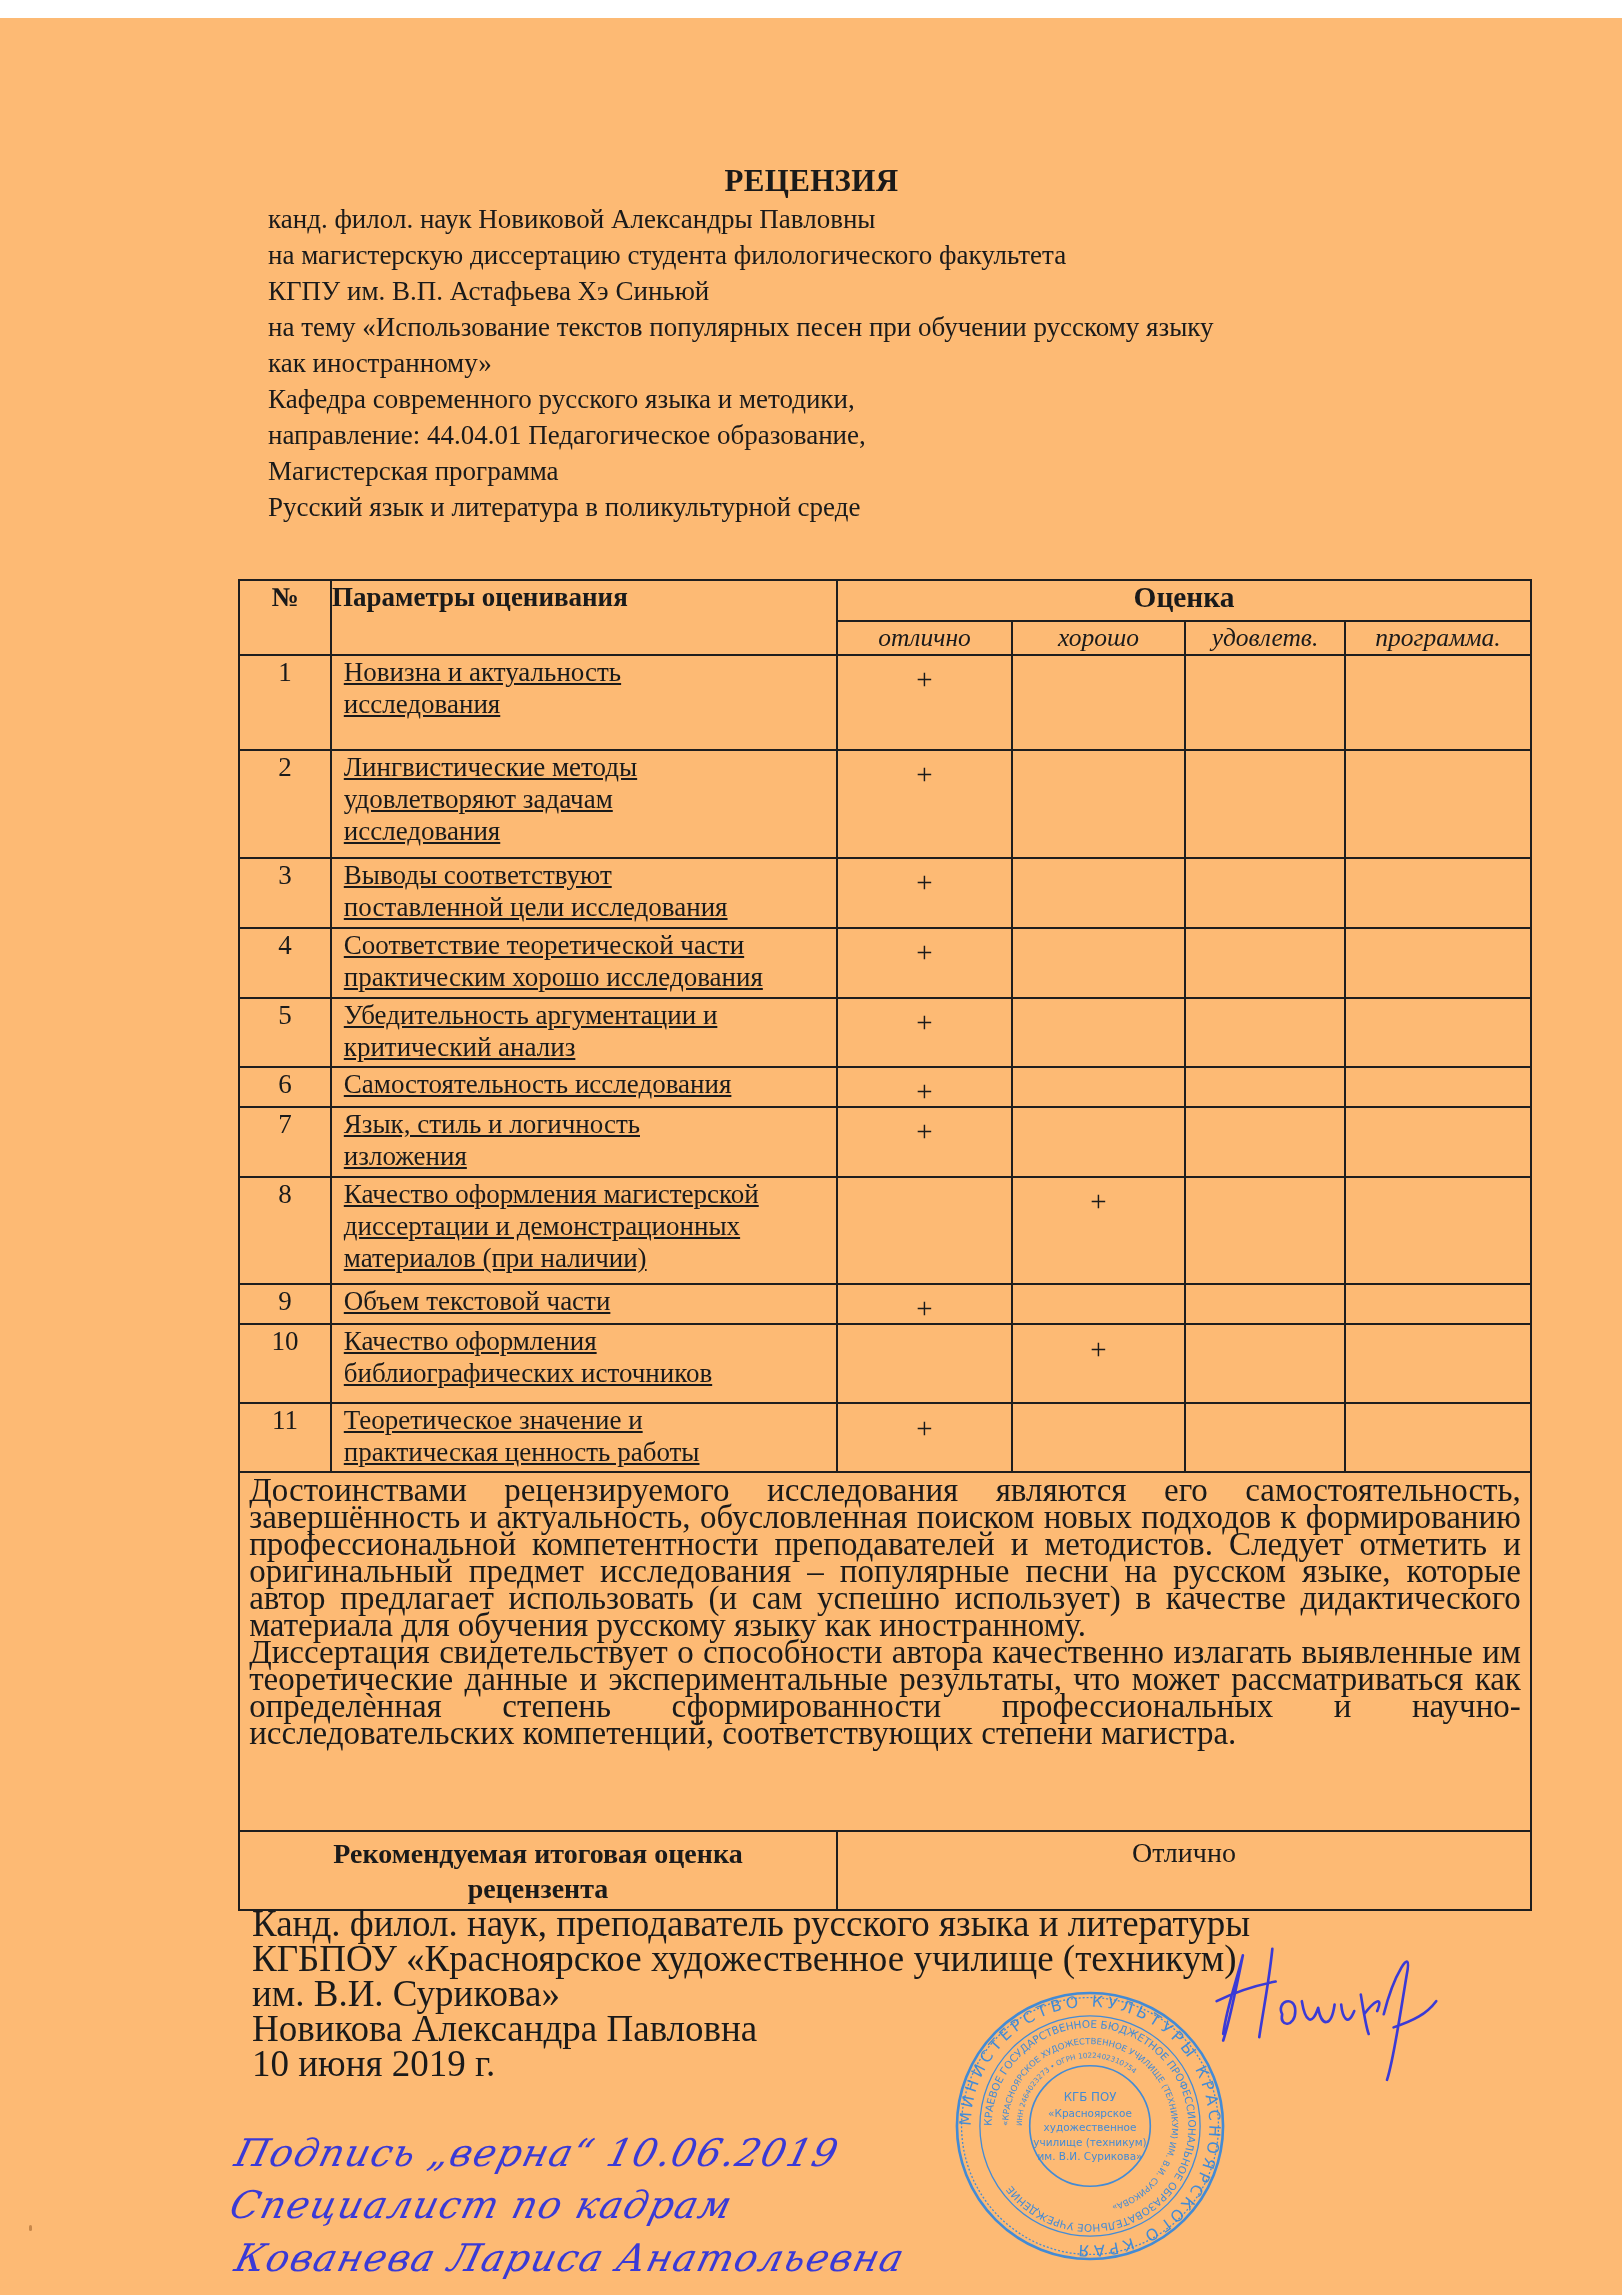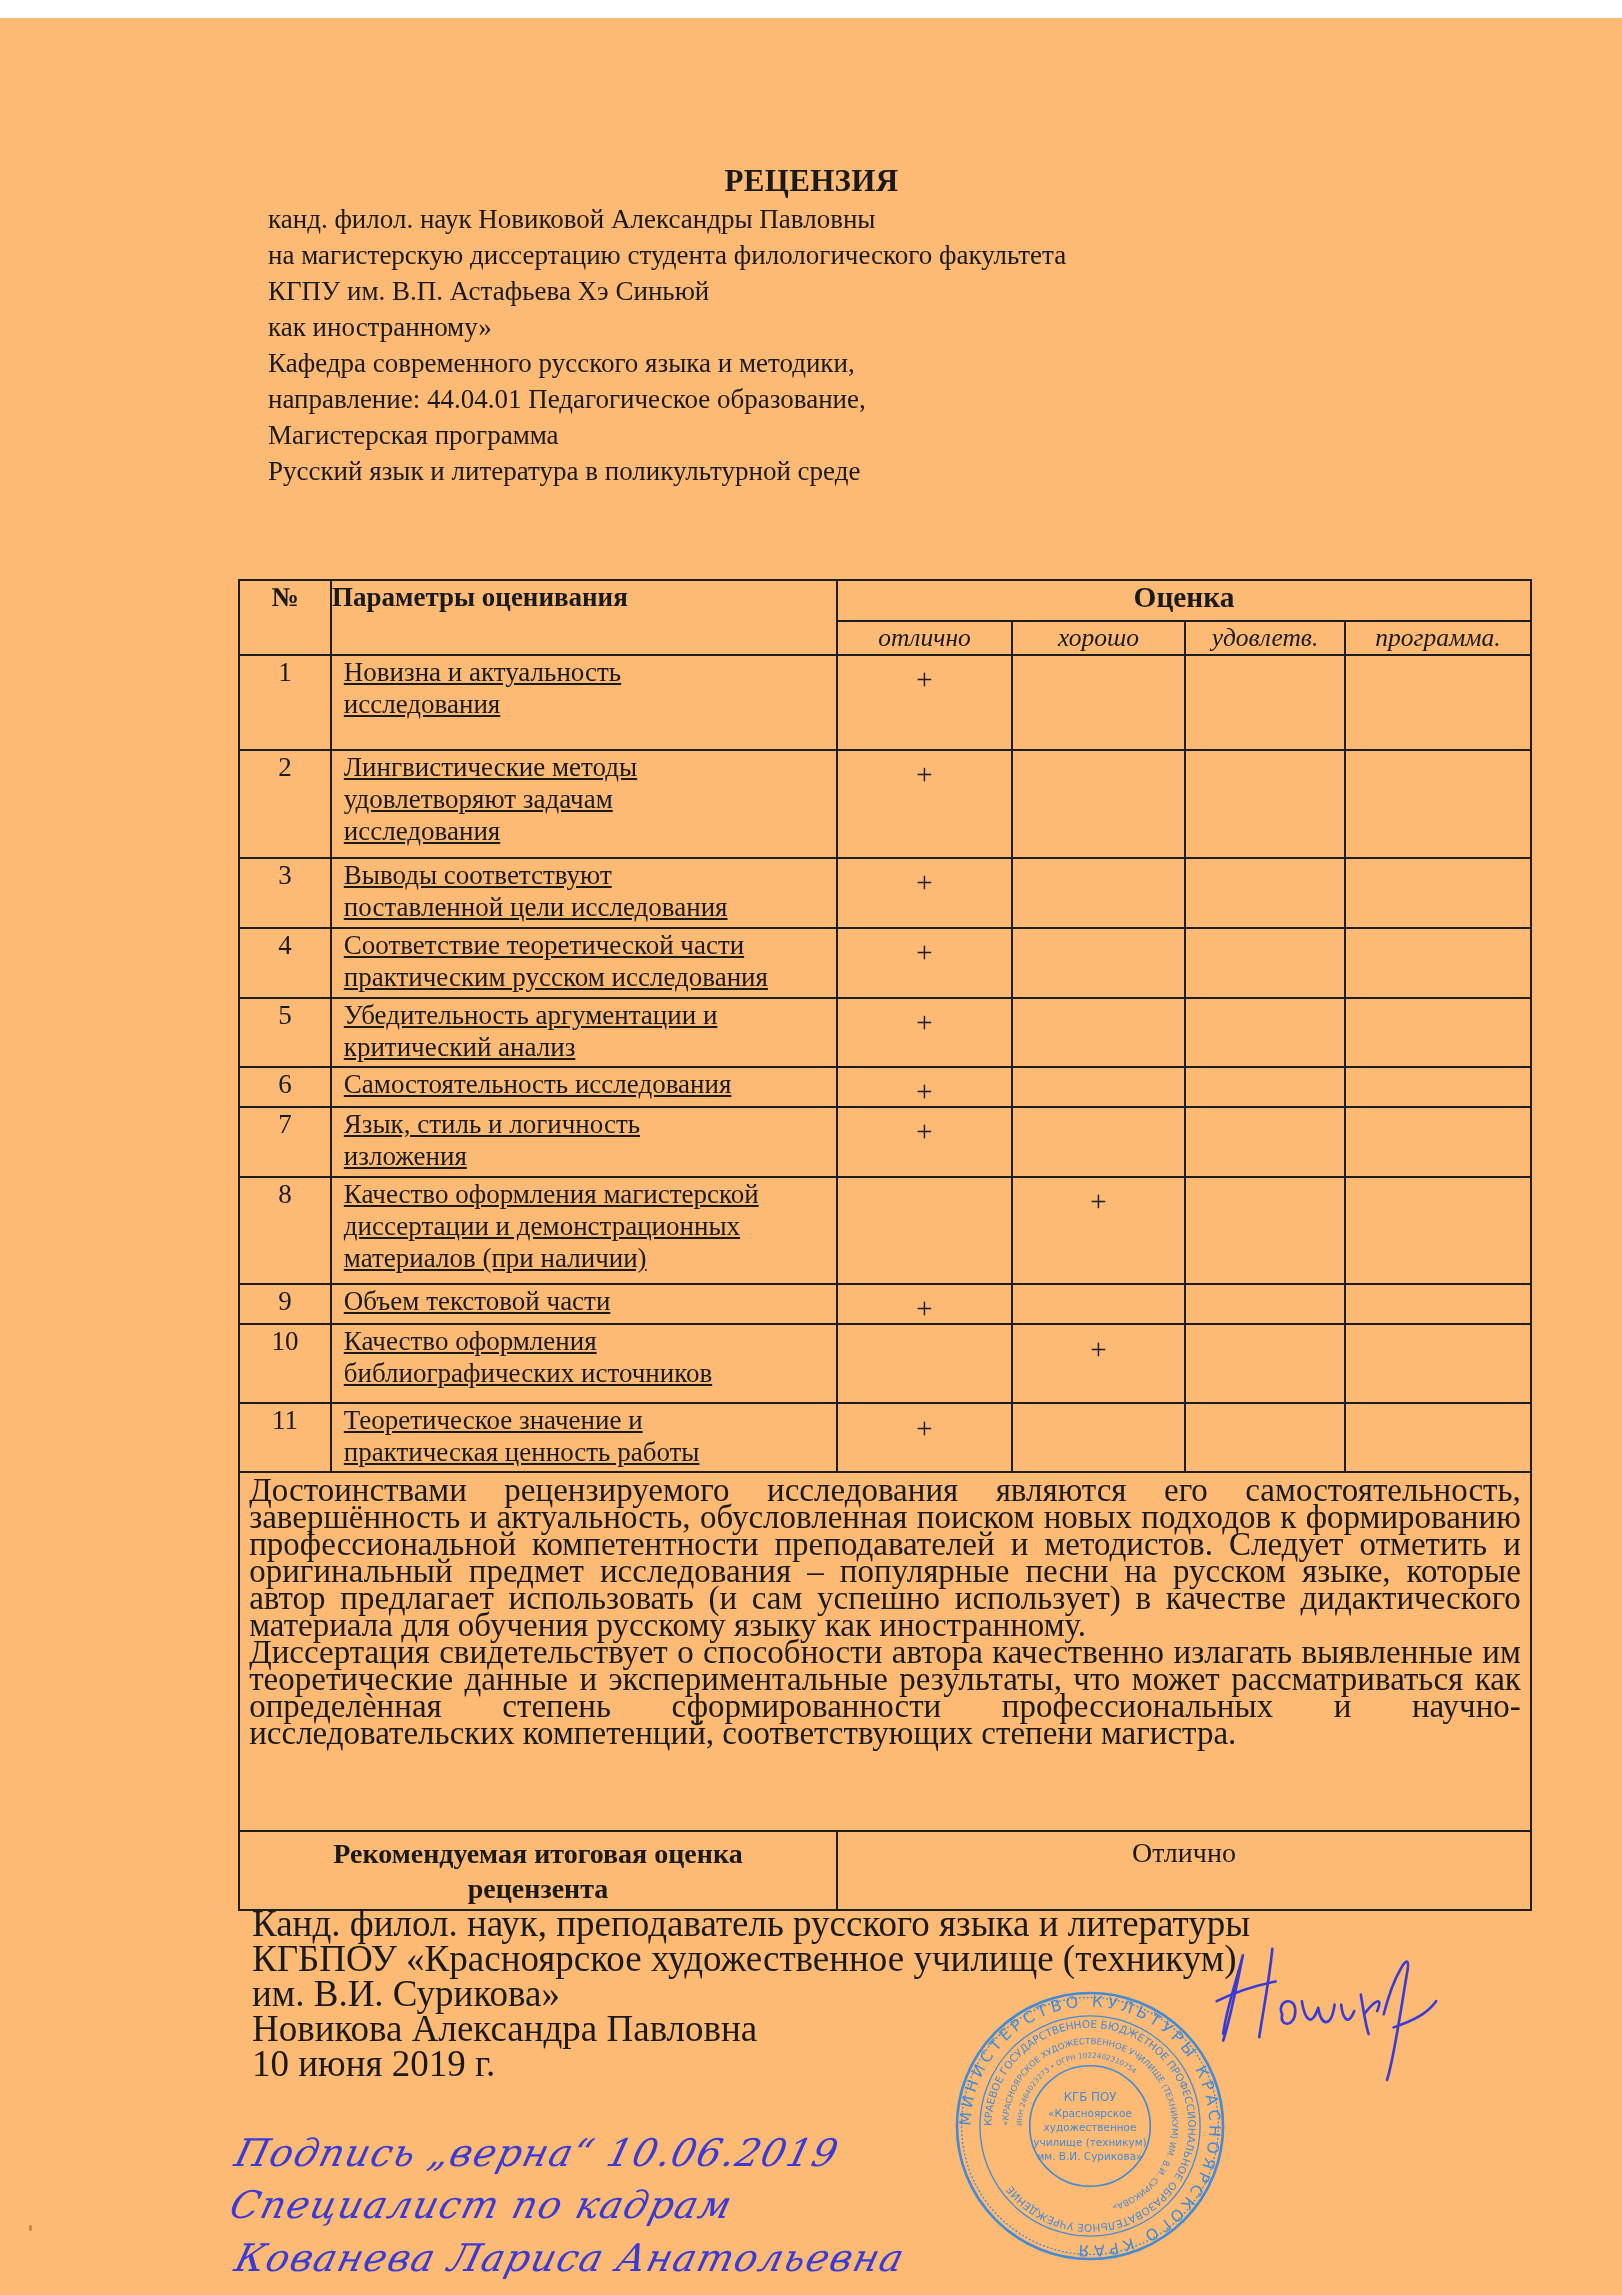--- a/index.html
+++ b/index.html
@@ -45,20 +45,21 @@
 <body>
 
 <div class="page">
 
   <div class="title">РЕЦЕНЗИЯ</div>
 
   <div class="header-lines">
     <div>канд. филол. наук Новиковой Александры Павловны</div>
     <div>на магистерскую диссертацию студента филологического факультета</div>
     <div>КГПУ им. В.П. Астафьева Хэ Синьюй</div>
+    <div>на тему «Использование текстов популярных песен при обучении русскому языку</div>
     <div>как иностранному»</div>
     <div>Кафедра современного русского языка и методики,</div>
     <div>направление: 44.04.01 Педагогическое образование,</div>
     <div>Магистерская программа</div>
     <div>Русский язык и литература в поликультурной среде</div>
   </div>
 
   <table class="eval">
     <colgroup>
       <col class="c-num">
@@ -113,21 +114,21 @@
           </td>
           <td class="mark"><span>+</span></td>
           <td class="mark"></td>
           <td class="mark"></td>
           <td class="mark"></td>
         </tr>
         <tr style="height: 70px;">
           <td class="num">4</td>
           <td class="c-param">
             <div>Соответствие теоретической части</div>
-            <div>практическим русском исследования</div>
+            <div>практическим хорошо исследования</div>
           </td>
           <td class="mark"><span>+</span></td>
           <td class="mark"></td>
           <td class="mark"></td>
           <td class="mark"></td>
         </tr>
         <tr style="height: 69px;">
           <td class="num">5</td>
           <td class="c-param">
             <div>Убедительность аргументации и</div>

